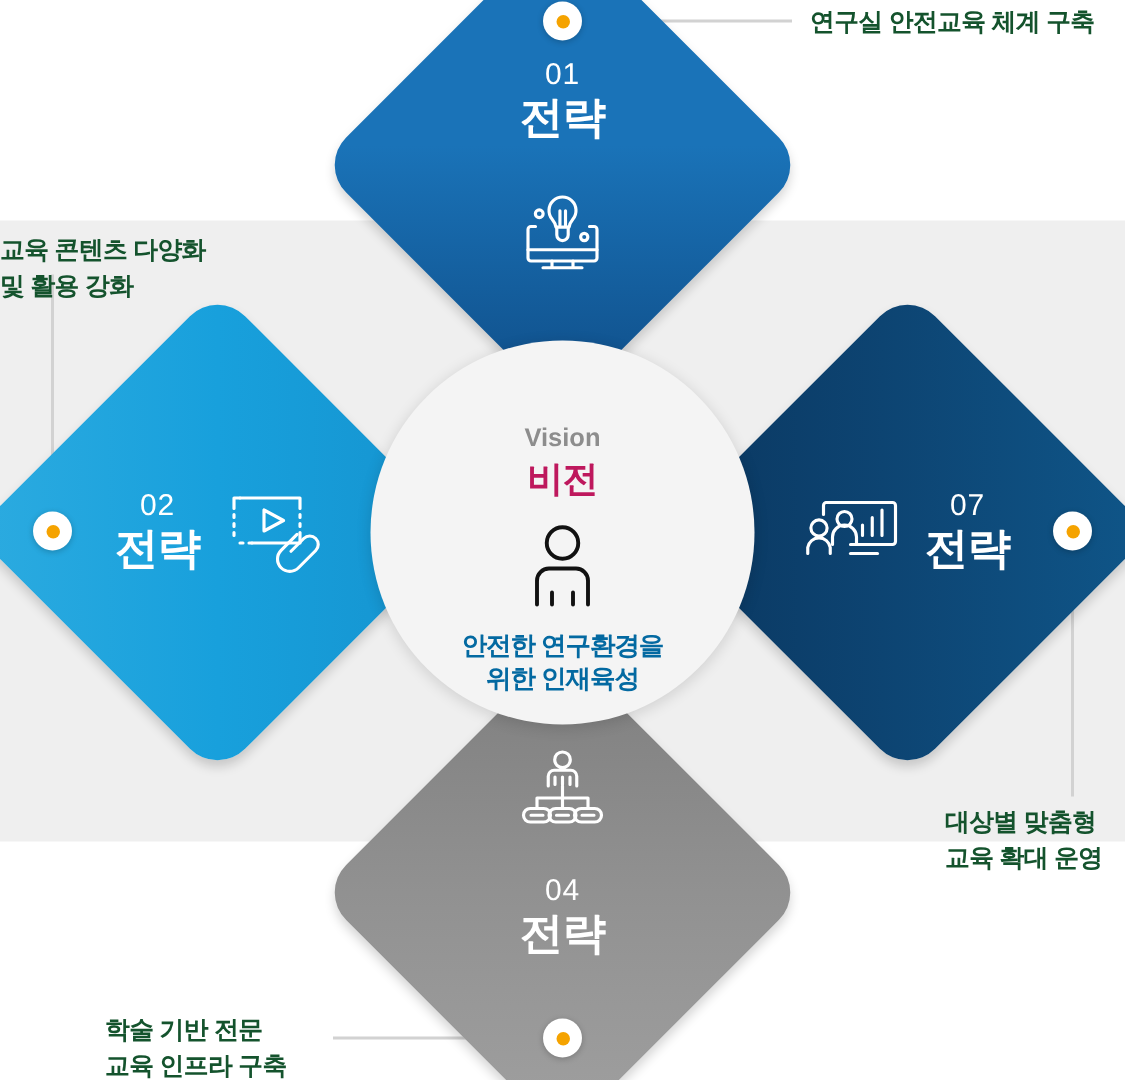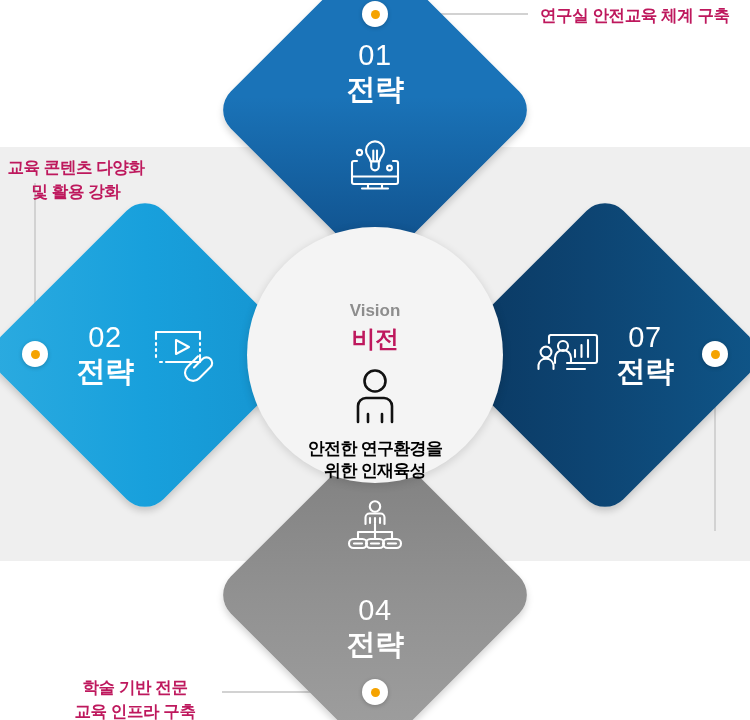--- a/index.html
+++ b/index.html
@@ -41,29 +41,29 @@
   .dot::after {
     content: "";
     width: 9px; height: 9px;
     border-radius: 50%;
     background: #f5a300;
   }
 
   
   .callout {
     position: absolute;
-    color: #be185d;
+    color: #14532d;
     font-size: 16.5px;
     font-weight: bold;
     line-height: 1.45;
     letter-spacing: -0.4px;
     white-space: pre-line;
     z-index: 13;
   }
-  .callout.left  { text-align: center; }
+  .callout.left  { text-align: left; }
   .callout.right { text-align: left; }
 
   
   .diamond-wrap {
     position: absolute;
     width: 230px; height: 230px;
     z-index: 3;
   }
   .diamond {
     position: absolute;
@@ -82,38 +82,38 @@
     inset: 0;
     display: flex;
     flex-direction: column;
     align-items: center;
     justify-content: center;
     color: #ffffff;
     z-index: 4;
     pointer-events: none;
   }
   .d-num {
-    font-size: 29px;
+    font-size: 20px;
     font-weight: 400;
     line-height: 1.12;
     letter-spacing: 0.5px;
   }
   .d-label {
     font-size: 29px;
     font-weight: bold;
     line-height: 1.25;
     letter-spacing: -0.5px;
   }
   .d-icon { display: block; }
 
   
   .d01 .diamond-content { justify-content: flex-start; padding-top: 44px; }
   .d01 .d-icon { margin-top: 28px; }
   .d04 .diamond-content { justify-content: flex-start; padding-top: 18px; }
-  .d04 .d-num { margin-top: 36px; }
+  .d04 .d-num { margin-top: 24px; }
 
   
   .side-row {
     display: flex; align-items: center; justify-content: center;
     gap: 14px;
     width: 100%;
   }
   .side-text { display: flex; flex-direction: column; align-items: center; }
 
   
@@ -121,21 +121,21 @@
     position: absolute;
     left: 247px; top: 227px;
     width: 256px; height: 256px;
     border-radius: 50%;
     background: #f4f4f4;
     box-shadow: 0 2px 10px rgba(0,0,0,0.14);
     z-index: 10;
     display: flex;
     flex-direction: column;
     align-items: center;
-    justify-content: flex-end;
+    justify-content: center;
     padding-top: 38px;
   }
   .vision-en {
     font-size: 17px;
     color: #8d8d8d;
     font-weight: bold;
     letter-spacing: 0px;
     line-height: 1.1;
   }
   .vision-ko {
@@ -143,21 +143,21 @@
     color: #be185d;
     font-weight: bold;
     letter-spacing: -0.5px;
     margin-top: 4px;
     line-height: 1.2;
   }
   .vision-icon { margin-top: 14px; }
   .vision-desc {
     margin-top: 10px;
     font-size: 17px;
-    color: #000000;
+    color: #0369a1;
     font-weight: bold;
     text-align: center;
     line-height: 1.33;
     letter-spacing: -0.7px;
     white-space: pre-line;
   }
 </style>
 </head>
 <body>
 
@@ -171,20 +171,22 @@
   <div class="conn-line h" style="left:222px; top:691px; width:154px;"></div>
 
   <div class="dot" style="left:362px; top:1px;"></div>
   <div class="dot" style="left:22px; top:341px;"></div>
   <div class="dot" style="left:702px; top:341px;"></div>
   <div class="dot" style="left:362px; top:679px;"></div>
 
   <div class="callout right" style="left:540px; top:4px;">연구실 안전교육 체계 구축</div>
   <div class="callout left" style="left:0px; top:156px; width:152px;">교육 콘텐츠 다양화
 및 활용 강화</div>
+  <div class="callout right" style="left:630px; top:537px; width:120px;">대상별 맞춤형
+교육 확대 운영</div>
   <div class="callout left" style="left:70px; top:676px; width:130px;">학술 기반 전문
 교육 인프라 구축</div>
 
   <div class="diamond-wrap d01" style="left:260px; top:-5px;">
     <div class="diamond"></div>
     <div class="diamond-content">
       <div class="d-num">01</div>
       <div class="d-label">전략</div>
       <span class="d-icon">
         <svg width="62" height="58" viewBox="0 0 62 58" fill="none" stroke="#ffffff" stroke-width="2.1" stroke-linecap="round" stroke-linejoin="round">

